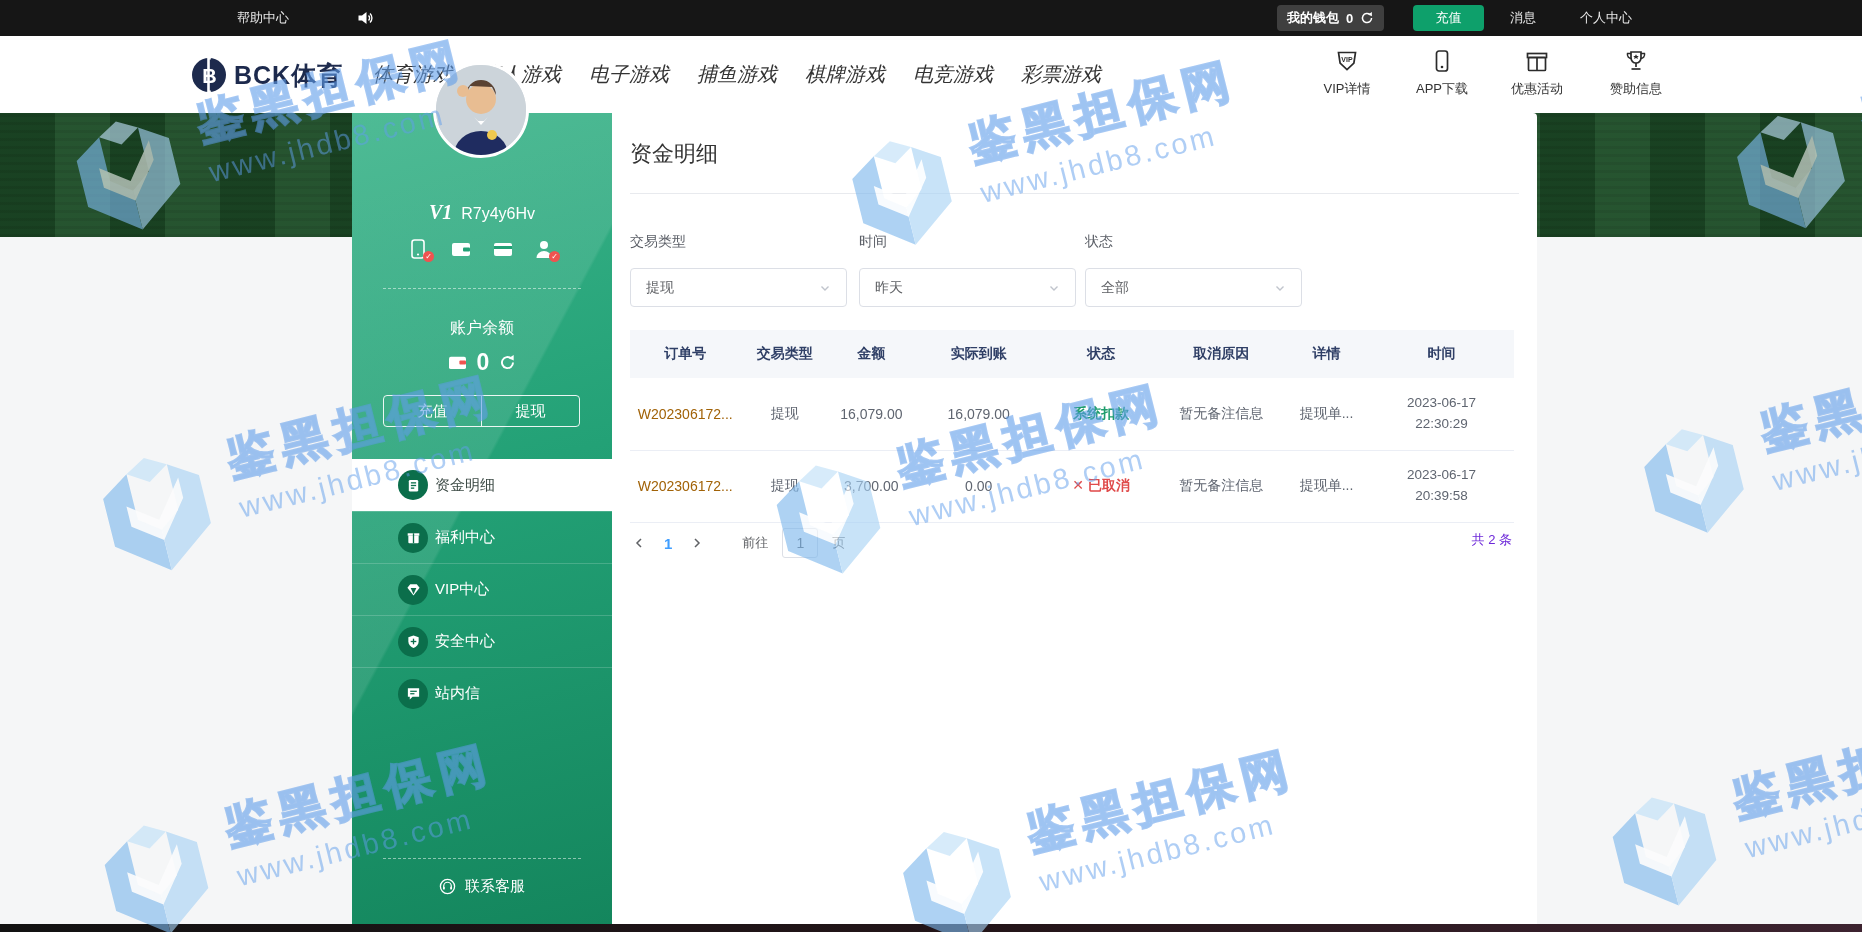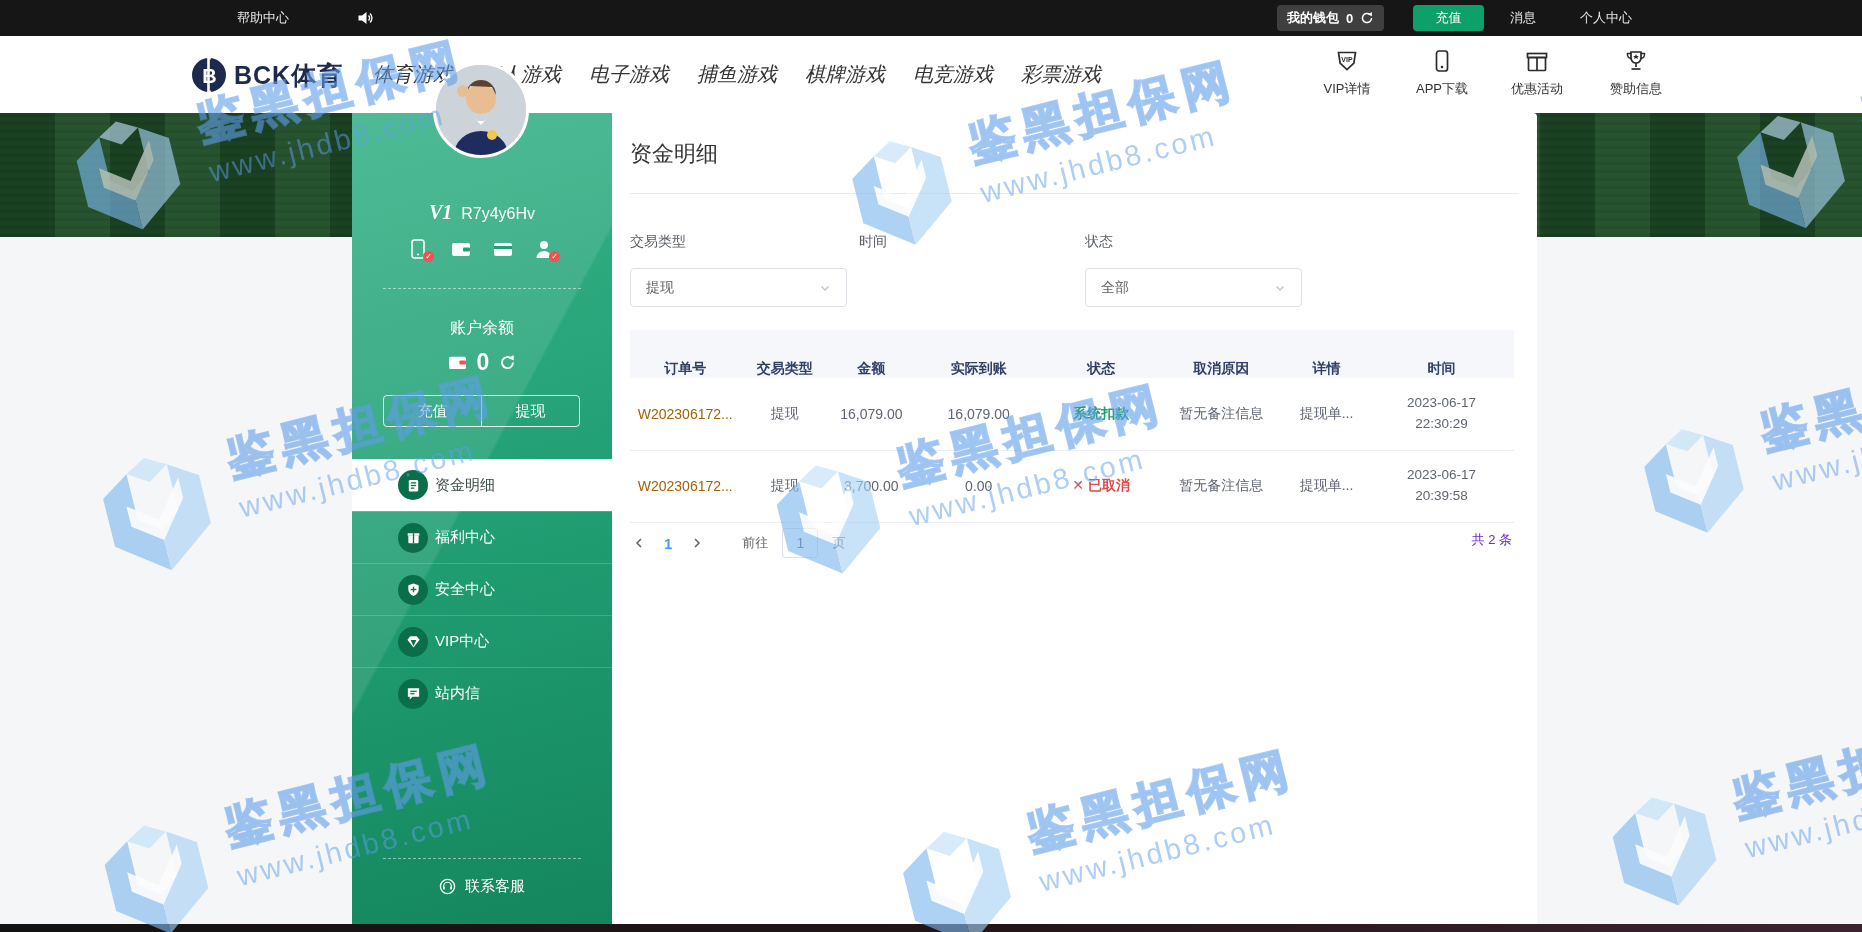--- a/index.html
+++ b/index.html
@@ -73,21 +73,21 @@
   .page-title{position:absolute;left:18px;top:26px;font-size:22px;color:#333;font-weight:500;}
   .title-div{position:absolute;left:18px;right:18px;top:80px;border-top:1px solid #e8eaee;}
   .filter-label{position:absolute;top:120px;font-size:14px;color:#5a5e66;}
   .fl-0{left:18px;}.fl-1{left:247px;}.fl-2{left:473px;}
   .select{position:absolute;top:155px;width:217px;height:39px;border:1px solid #dcdfe6;border-radius:4px;
     box-sizing:border-box;display:flex;align-items:center;padding:0 15px;font-size:14px;color:#606266;cursor:pointer;background:#fff;}
   .sel-0{left:18px;}.sel-1{left:247px;}.sel-2{left:473px;}
   .select .chev{margin-left:auto;}
 
   .tbl-head{position:absolute;left:18px;top:217px;width:884px;height:48px;background:#f5f7fa;
-    display:flex;align-items:flex-end;}
+    display:flex;align-items:center;}
   .tbl-row{position:absolute;left:18px;width:884px;height:72px;display:flex;align-items:center;border-bottom:1px solid #ebeef5;}
   .tr-0{top:265px;} .tr-1{top:337px;}
   .th,.td{text-align:center;box-sizing:border-box;padding:0 4px;}
   .th{font-size:14px;font-weight:bold;color:#2f3f66;}
   .td{font-size:14px;color:#5f6570;}
   .c0{width:12.5%;}.c1{width:10%;}.c2{width:9.6%;}.c3{width:14.7%;}.c4{width:13%;}.c5{width:14.2%;}.c6{width:9.6%;}.c7{width:16.4%;}
   .td.order{color:#a16207;}
   .status-success{color:#1f9d6d;font-weight:bold;}
   .status-cancel{color:#e04b4b;font-weight:bold;}
   .status-cancel .x{margin-right:4px;}
@@ -309,35 +309,35 @@
               <rect x="2.5" y="6" width="11" height="8" rx="1" fill="#fff"></rect>
               <rect x="1.8" y="3.5" width="12.4" height="2.6" fill="#fff"></rect>
               <rect x="7.3" y="3.5" width="1.4" height="10.5" fill="#0b6e4b"></rect>
             </svg>
         </span>
         <span class="mi-label">福利中心</span>
       </div>
       <div class="menu-item">
         <span class="mi-circle">
           <svg width="15" height="15" viewBox="0 0 16 16">
+              <polygon points="8,14.5 1.5,6 4.5,2.5 11.5,2.5 14.5,6" fill="#fff"></polygon>
+              <polygon points="8,13 5,6.5 11,6.5" fill="#0b6e4b"></polygon>
+            </svg>
+        </span>
+        <span class="mi-label">VIP中心</span>
+      </div>
+      <div class="menu-item">
+        <span class="mi-circle">
+          <svg width="15" height="15" viewBox="0 0 16 16">
               <path d="M8 1.5 l5.5 2 v4.5 c0 3.5-2.5 5.8-5.5 6.8 -3-1-5.5-3.3-5.5-6.8 V3.5 Z" fill="#fff"></path>
               <rect x="7.3" y="5" width="1.4" height="6" fill="#0b6e4b"></rect>
               <rect x="5" y="7.3" width="6" height="1.4" fill="#0b6e4b"></rect>
             </svg>
         </span>
         <span class="mi-label">安全中心</span>
-      </div>
-      <div class="menu-item">
-        <span class="mi-circle">
-          <svg width="15" height="15" viewBox="0 0 16 16">
-              <polygon points="8,14.5 1.5,6 4.5,2.5 11.5,2.5 14.5,6" fill="#fff"></polygon>
-              <polygon points="8,13 5,6.5 11,6.5" fill="#0b6e4b"></polygon>
-            </svg>
-        </span>
-        <span class="mi-label">VIP中心</span>
       </div>
       <div class="menu-item">
         <span class="mi-circle">
           <svg width="15" height="15" viewBox="0 0 16 16">
               <path d="M2 2.5 h12 v9 h-7 l-3 3 v-3 h-2 Z" fill="#fff"></path>
               <rect x="4.5" y="5" width="7" height="1.3" fill="#0b6e4b"></rect>
               <rect x="4.5" y="7.6" width="4.5" height="1.3" fill="#0b6e4b"></rect>
             </svg>
         </span>
         <span class="mi-label">站内信</span>
@@ -361,20 +361,28 @@
   <div class="main-panel">
     <div class="page-title">资金明细</div>
     <div class="title-div"></div>
 
     <div class="filter-label fl-0">交易类型</div>
     <div class="filter-label fl-1">时间</div>
     <div class="filter-label fl-2">状态</div>
 
     <div class="select sel-0">
       <span>提现</span>
+      <span class="chev">
+        <svg width="12" height="12" viewBox="0 0 12 12">
+            <path d="M2.5 4.5 L6 8 L9.5 4.5" stroke="#c0c4cc" stroke-width="1.4" fill="none"></path>
+          </svg>
+      </span>
+    </div>
+    <div class="select sel-1">
+      <span>昨天</span>
       <span class="chev">
         <svg width="12" height="12" viewBox="0 0 12 12">
             <path d="M2.5 4.5 L6 8 L9.5 4.5" stroke="#c0c4cc" stroke-width="1.4" fill="none"></path>
           </svg>
       </span>
     </div>
     <div class="select sel-2">
       <span>全部</span>
       <span class="chev">
         <svg width="12" height="12" viewBox="0 0 12 12">

